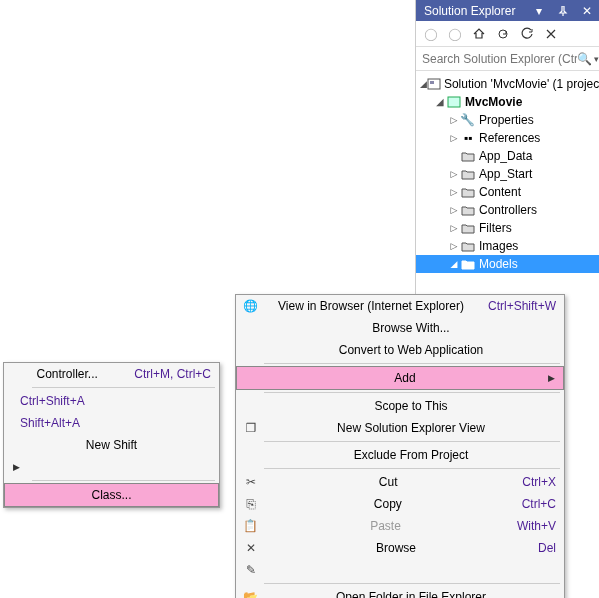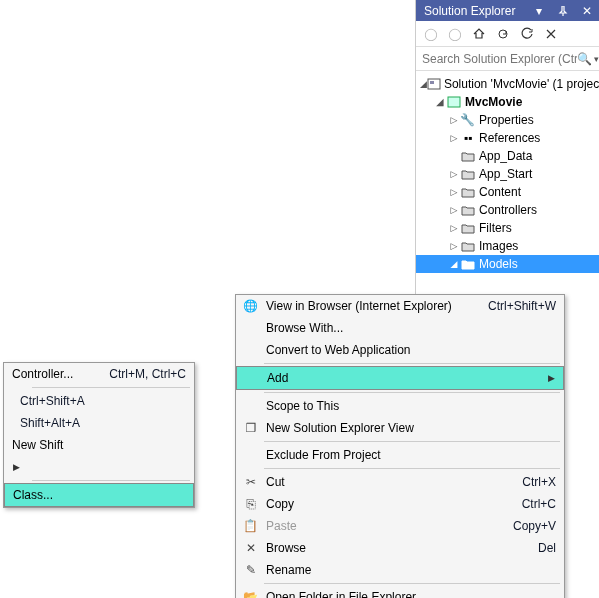--- a/index.html
+++ b/index.html
@@ -21,29 +21,29 @@
 .node .nicon { width: 16px; height: 14px; display: flex; align-items: center; justify-content: center; margin-right: 3px; }
 .node.bold { font-weight: bold; }
 .node.sel { background: #3399ff; color: #fff; }
 .node.sel .arrow { color: #fff; }
 .indent1 { padding-left: 18px; }
 .indent2 { padding-left: 32px; }
 .ghost { color: #15803d; padding-left: 48px; height: 18px; display:flex; align-items:center;margin-top:20px;}
 
 .ctx { position: absolute; background: #f5f5f5; border: 1px solid #999; box-shadow: 2px 2px 4px rgba(0,0,0,0.25); }
 .ctx-row { display: flex; align-items: center; height: 22px; padding: 0 8px 0 4px; cursor: pointer; }
-.ctx-row.highlight { background: #5eead4; border: 1px solid #888; height: 24px; }
+.ctx-row.highlight { background: #f9a8d4; border: 1px solid #888; height: 24px; }
 .ctx-row .cicon { width: 22px; text-align: center; color: #444; }
-.ctx-row .clabel { flex: 1; padding-left: 4px; }
-.ctx-row .cshort { color: #0f172a; padding-left: 12px; }
+.ctx-row .clabel { flex: 1; padding-left: 4px; text-align: center; }
+.ctx-row .cshort { color: #4c1d95; padding-left: 12px; }
 .ctx-row .csub { width: 12px; text-align: right; color: #333; font-size: 9px; }
 .ctx-row.disabled { color: #999; }
 .ctx-sep { height: 1px; background: #ccc; margin: 2px 4px 2px 28px; }
 .ctx-main { left: 235px; top: 294px; width: 330px; }
-.ctx-sub { left: 3px; top: 362px; width: 192px; }
+.ctx-sub { left: 3px; top: 362px; width: 217px; }
 
 svg { display: block; }
 </style>
 </head>
 <body>
 
 <div class="panel">
   <div class="panel-header">
     <span>Solution Explorer</span>
     <div class="hicon">▾</div>
@@ -230,30 +230,29 @@
       <span class="cshort">Ctrl+X</span>
     </div>
   <div class="ctx-row">
       <span class="cicon">⎘</span>
       <span class="clabel">Copy</span>
       <span class="cshort">Ctrl+C</span>
     </div>
   <div class="ctx-row disabled">
       <span class="cicon">📋</span>
       <span class="clabel">Paste</span>
-      <span class="cshort">Copy+V</span>
+      <span class="cshort">With+V</span>
     </div>
   <div class="ctx-row">
       <span class="cicon">✕</span>
       <span class="clabel">Browse</span>
       <span class="cshort">Del</span>
     </div>
   <div class="ctx-row">
       <span class="cicon">✎</span>
-      <span class="clabel">Rename</span>
     </div>
   <div class="ctx-sep"></div>
   <div class="ctx-row">
       <span class="cicon">📂</span>
       <span class="clabel">Open Folder in File Explorer</span>
     </div>
 
 </div>
 
 <div class="ctx ctx-sub">

